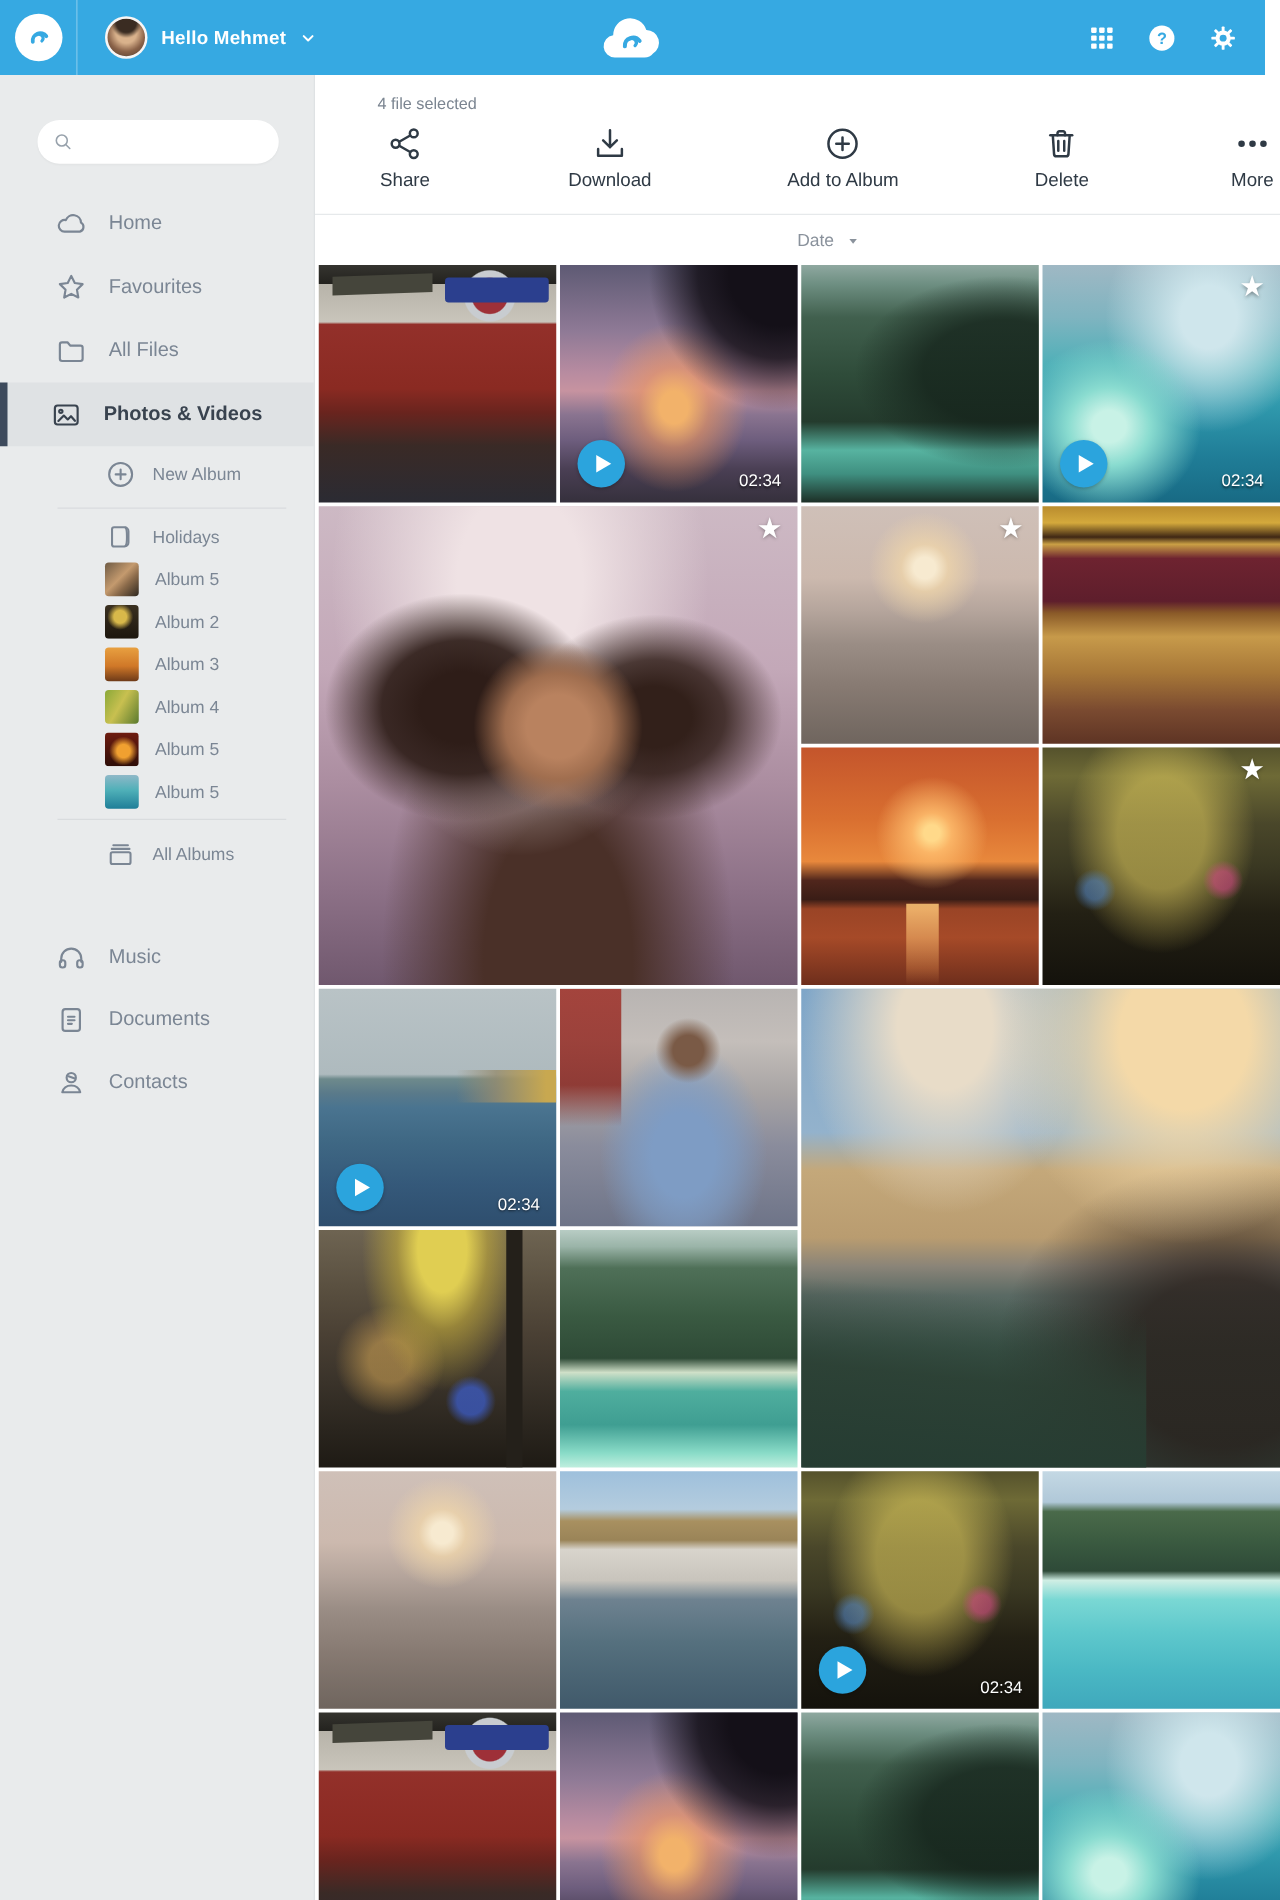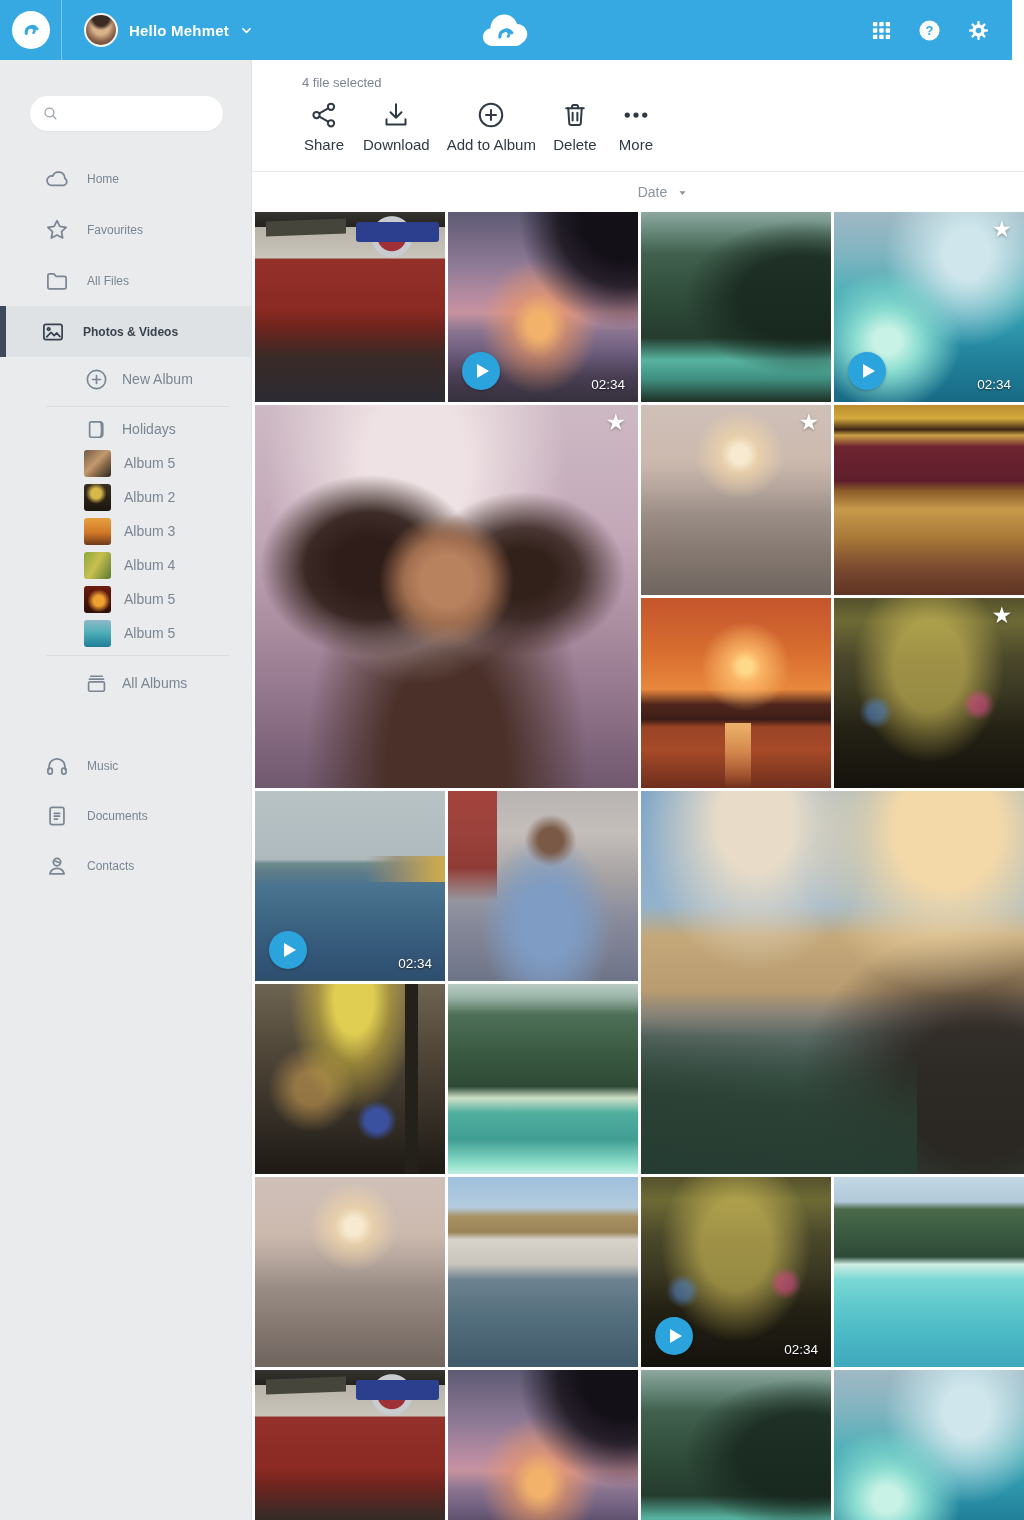--- a/index.html
+++ b/index.html
@@ -25,21 +25,21 @@
   
   .sidebar { position:absolute; top:60px; left:0; width:252px; bottom:0; background:#e9ebec;
              border-right:1px solid #dfe2e4; }
   .search-wrap { margin:36px 28px 0 30px; height:35px; background:#fff; border-radius:18px;
                  display:flex; align-items:center; padding:0 12px; gap:8px;
                  box-shadow:0 1px 2px rgba(0,0,0,.04); }
   .search-wrap input { border:none; outline:none; background:transparent; flex:1; font-size:14px;
                        color:#55606c; font-family:inherit; }
   .nav-section { margin-top:22px; }
   .nav-item { height:51px; display:flex; align-items:center; gap:16px; padding-left:44px;
-              color:#7b8694; font-size:12px; cursor:pointer; position:relative; }
+              color:#7b8694; font-size:16px; cursor:pointer; position:relative; }
   .nav-item .icn { width:27px; height:27px; display:flex; align-items:center; }
   .nav-item.active { background:#dfe2e4; color:#39434f; font-weight:bold;padding-left:40px; }
   .nav-item.active::before { content:""; position:absolute; left:0; top:0; bottom:0; width:6px; background:#3d4a5c; }
   .sub-row { display:flex; align-items:center; gap:13px; padding-left:84px; color:#7b8694;
              font-size:14px; cursor:pointer; }
   .row-newalbum, .row-allalbums { height:44px; }
   .row-album { height:34px; }
   .sub-row .icn { width:25px; height:25px; display:flex; align-items:center; }
   .album-thumb { width:27px; height:27px; border-radius:3px; flex:0 0 27px; }
   .side-divider { height:1px; background:#d9dcde; margin:5px 22px 5px 46px; }
@@ -52,21 +52,21 @@
   .thumb-album3 { background:linear-gradient(180deg,#e8a040 0%,#d07828 55%,#6e3a18 100%); }
   .thumb-album4 { background:linear-gradient(120deg,#8aa838 0%,#c8c050 45%,#5a7a2e 100%); }
   .thumb-album5 { background:radial-gradient(circle at 55% 55%, #f0a030 0 25%, transparent 55%),
                   linear-gradient(180deg,#6e1c10,#2e0e08); }
   .thumb-album5b { background:linear-gradient(180deg,#8fb8c8 0%,#4fb0b8 45%,#1f7e98 100%); }
 
   
   .main { position:absolute; top:60px; left:252px; right:0; bottom:0; background:#fff; overflow:hidden; }
   .selection-bar { height:112px; border-bottom:1px solid #e6e9eb; padding:15px 0 0 50px; }
   .selection-status { font-size:13px; color:#7b8591; }
-  .actions-row { display:flex; gap:17px; margin-top:9px; }
+  .actions-row { display:flex; gap:31px; margin-top:9px;justify-content:space-between; }
   .action { display:flex; flex-direction:column; align-items:center; gap:5px;
             background:none; border:none; font-family:inherit; font-size:15px; color:#2f3a45;
             cursor:pointer; min-width:44px; }
   .action .icn { width:32px; height:32px; display:flex; align-items:center; justify-content:center; }
   .sort-row { height:40px; display:flex; align-items:center; gap:9px; padding-left:51px;
               color:#8a929c; font-size:14px; cursor:pointer;justify-content:center; }
 
   
   .grid { margin-left:3px; width:769px; display:grid; grid-template-columns:repeat(4,1fr);
           grid-auto-rows:190px; gap:3px; }

